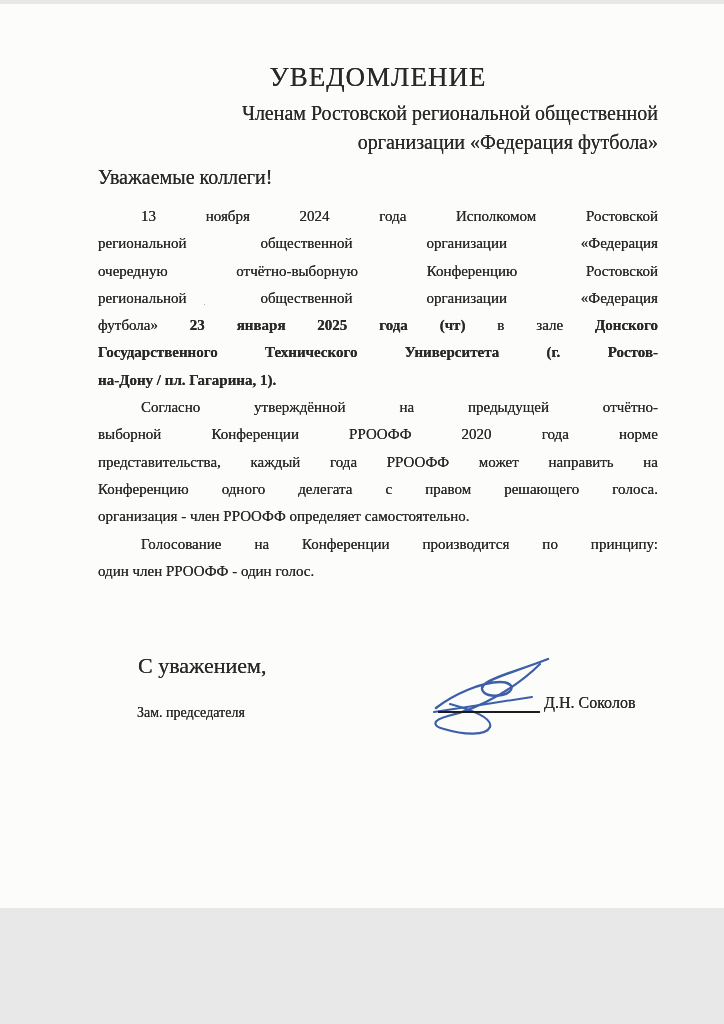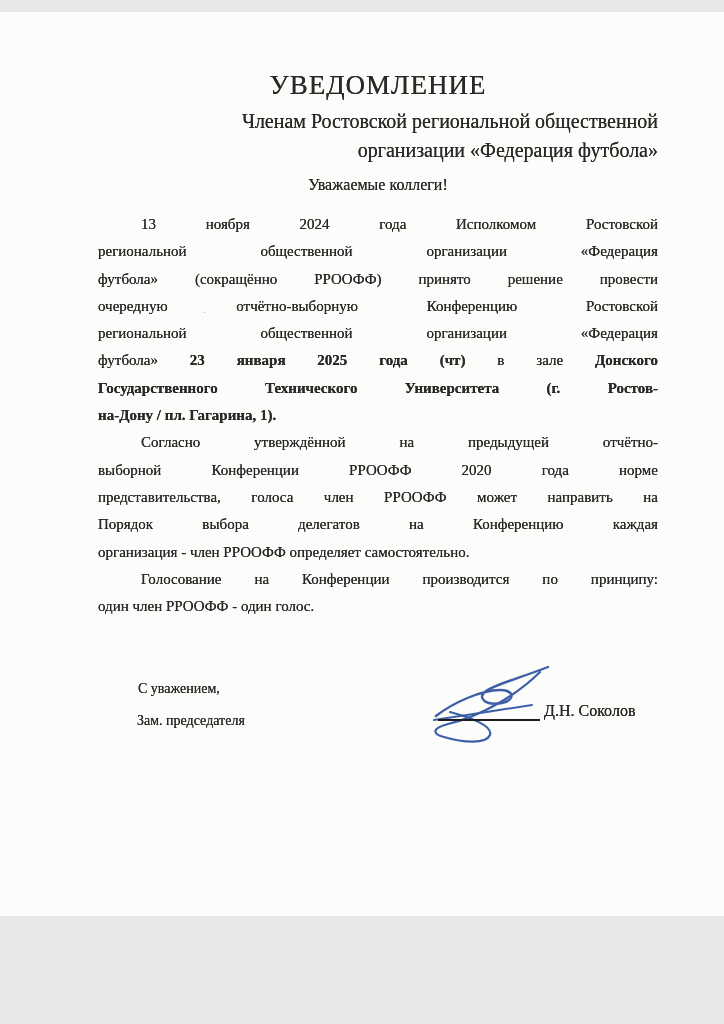--- a/index.html
+++ b/index.html
@@ -1,20 +1,20 @@
 <!DOCTYPE html>
 <html><head>
 <meta charset="utf-8">
 <style>
   html, body { margin: 0; padding: 0; background: #e8e8e8; }
   .page {
     position: relative;
     width: 724px;
     height: 904px;
-    margin: 12px auto;
+    margin: 4px auto;
     background: #fcfcfa;
     color: #2a2927;
     font-family: "Liberation Serif", "DejaVu Serif", serif;
     overflow: hidden;
     text-shadow: 0 0 0.4px currentColor; 
   }
   .doc-title {
     position: absolute;
     left: 98px; top: 56px; width: 560px;
     margin: 0;
@@ -27,44 +27,43 @@
   .addressee {
     position: absolute;
     left: 98px; top: 95px; width: 560px;
     text-align: right;
     font-size: 20px;
     line-height: 29px;
   }
   .salutation {
     position: absolute;
     left: 98px; top: 160px; width: 560px;
-    text-align: center;
-    font-size: 16px;
+    font-size: 20px;
     line-height: 26px;
   }
   .body-text {
     position: absolute;
     left: 98px; top: 199px; width: 560px;
     font-size: 15px;
   }
   .tline {
     line-height: 27.3px;
     text-align: justify;
     text-align-last: justify;
     white-space: nowrap;
   }
   .tline.last {
     text-align-last: left;
   }
   .tline.indent { text-indent: 43px; }
   .b { font-weight: 700; }
   .closing {
     position: absolute;
-    left: 138px; top: 663px;
-    font-size: 14px;
+    left: 138px; top: 648px;
+    font-size: 22px;
     line-height: 27px;
   }
   .signatory-position {
     position: absolute;
     left: 137px; top: 695px;
     font-size: 14px;
     line-height: 27px;
   }
   .signature-area {
     position: absolute;
@@ -102,38 +101,37 @@
     <div>организации «Федерация футбола»</div>
   </div>
 
   <div class="salutation">Уважаемые коллеги!</div>
 
   <div class="body-text">
 
     <div>
       <div class="tline indent">13 ноября 2024 года Исполкомом Ростовской</div>
       <div class="tline">региональной общественной организации «Федерация</div>
-      <div class="tline">футбола» (сокращённо РРООФФ) принято решение провести</div>
       <div class="tline">очередную отчётно-выборную Конференцию Ростовской</div>
       <div class="tline">региональной общественной организации «Федерация</div>
       <div class="tline">
         <span>футбола»</span>
         <span class="b">23 января 2025 года (чт)</span>
         <span>в зале</span>
         <span class="b">Донского</span>
       </div>
       <div class="tline b">Государственного Технического Университета (г. Ростов-</div>
       <div class="tline b last">на-Дону / пл. Гагарина, 1).</div>
     </div>
 
     <div>
       <div class="tline indent">Согласно утверждённой на предыдущей отчётно-</div>
       <div class="tline">выборной Конференции РРООФФ 2020 года норме</div>
-      <div class="tline">представительства, голоса член РРООФФ может направить на</div>
-      <div class="tline">Порядок выбора делегатов на Конференцию каждая</div>
+      <div class="tline">представительства, каждый года РРООФФ может направить на</div>
+      <div class="tline">Конференцию одного делегата с правом решающего голоса.</div>
       <div class="tline last">организация - член РРООФФ определяет самостоятельно.</div>
     </div>
 
     <div>
       <div class="tline indent">Голосование на Конференции производится по принципу:</div>
       <div class="tline last">один член РРООФФ - один голос.</div>
     </div>
 
   </div>
 

